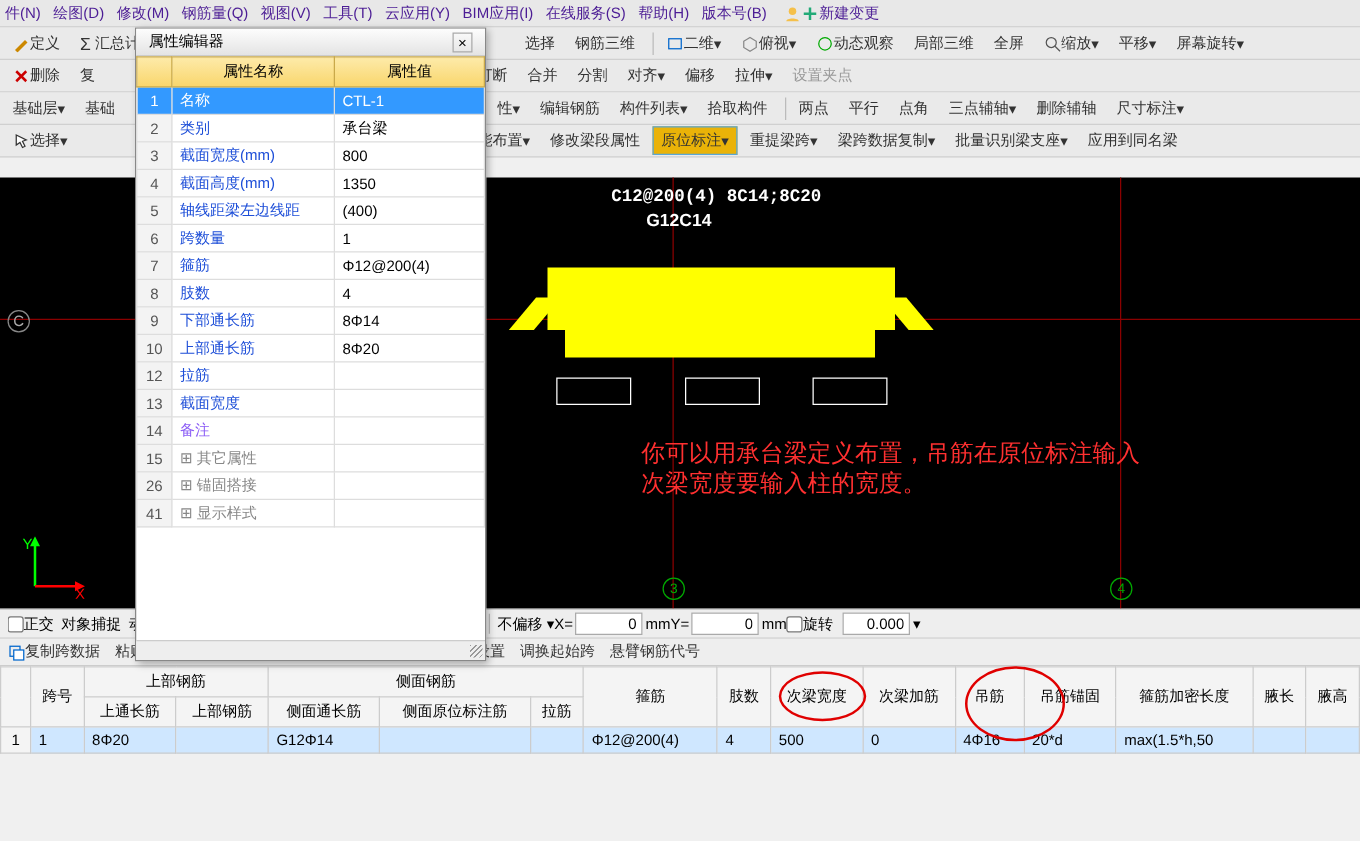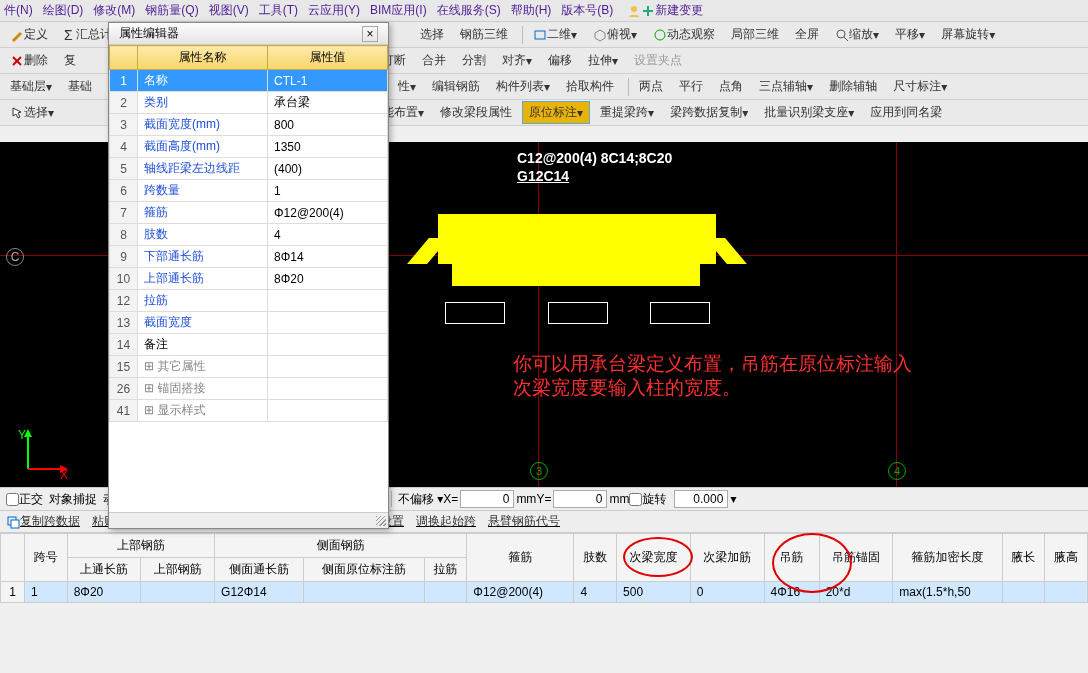--- a/index.html
+++ b/index.html
@@ -46,21 +46,21 @@
 .canvas .node { position:absolute; width:18px; height:18px; border:1px solid #0a0; border-radius:50%; color:#0a0; text-align:center; line-height:16px; font-size:11px; }
 .canvas .cmark { position:absolute; left:6px; top:106px; width:18px; height:18px; border:1px solid #888; border-radius:50%; color:#aaa; text-align:center; line-height:16px; }
 
 
 .coordbar { background:#eee; height:24px; display:flex; align-items:center; padding:0 6px; border-top:1px solid #ccc; border-bottom:1px solid #ccc; }
 .coordbar .chk { margin-right:6px; display:flex; align-items:center; }
 .coordbar .sep { width:1px; height:16px; background:#bbb; margin:0 6px; }
 .coordbar input[type=text] { width:54px; height:18px; border:1px solid #aaa; text-align:right; padding-right:4px; margin:0 2px; }
 
 
-.spanbar { background:#eee; height:22px; display:flex; align-items:center; padding:0 6px; border-bottom:1px solid #ccc;text-decoration:underline; }
+.spanbar { background:#eee; height:22px; display:flex; align-items:center; padding:0 6px; border-bottom:1px solid #ccc; }
 .spanbar .tab { margin-right:12px; color:#333; cursor:pointer; }
 
 
 .spantbl-wrap { background:#fff; position:relative; }
 .spantbl { border-collapse:collapse; width:100%; }
 .spantbl th { background:#f4f4f4; border:1px solid #ccc; padding:3px 4px; font-weight:normal; text-align:center; white-space:nowrap; }
 .spantbl td { border:1px solid #ccc; padding:3px 6px; background:#cfe7ff; height:18px; white-space:nowrap; }
 .spantbl td.rn { background:#f4f4f4; text-align:center; width:24px; }
 
 svg.ic { width:14px; height:14px; vertical-align:middle; }
@@ -282,21 +282,21 @@
           <td class="name">拉筋</td>
           <td></td>
         </tr>
     <tr>
           <td class="rownum">13</td>
           <td class="name">截面宽度</td>
           <td></td>
         </tr>
     <tr>
           <td class="rownum">14</td>
-          <td class="name" style="color:#000000">备注</td>
+          <td class="name" style="color:#8b5cf6">备注</td>
           <td></td>
         </tr>
     <tr>
           <td class="rownum">15</td>
           <td class="name" style="color:#888">⊞ <span>其它属性</span></td>
           <td></td>
         </tr>
     <tr>
           <td class="rownum">26</td>
           <td class="name" style="color:#888">⊞ <span>锚固搭接</span></td>
@@ -316,22 +316,22 @@
 </div>
 
 <div class="red-ellipse" style="left:200px; top:46px; width:190px; height:290px;"></div>
 
 <div class="canvas">
   <div class="line-h" style="left:0; right:0; top:113px;"></div>
   <div class="line-v" style="top:0; bottom:0; left:538px;"></div>
   <div class="line-v" style="top:0; bottom:0; left:896px;"></div>
   <div class="cmark">C</div>
 
-  <div class="label" style="left:517px; top:8px;">C12@200(4) 8C14;8C20</div>
-  <div class="label" style="left:517px; top:26px;text-decoration:underline;">G12C14</div>
+  <div class="label" style="left:489px; top:8px;font-family:Liberation Mono, monospace;">C12@200(4) 8C14;8C20</div>
+  <div class="label" style="left:517px; top:26px;">G12C14</div>
 
   <div class="yellow-block" style="left:438px; top:72px; width:278px; height:50px;"></div>
   <div class="yellow-block" style="left:418px; top:96px; width:20px; height:26px; transform:skewX(-40deg);"></div>
   <div class="yellow-block" style="left:716px; top:96px; width:20px; height:26px; transform:skewX(40deg);"></div>
   <div class="yellow-block" style="left:452px; top:122px; width:248px; height:22px;"></div>
 
   <div class="white-rect" style="left:445px; top:160px; width:60px; height:22px;"></div>
   <div class="white-rect" style="left:548px; top:160px; width:60px; height:22px;"></div>
   <div class="white-rect" style="left:650px; top:160px; width:60px; height:22px;"></div>
 

